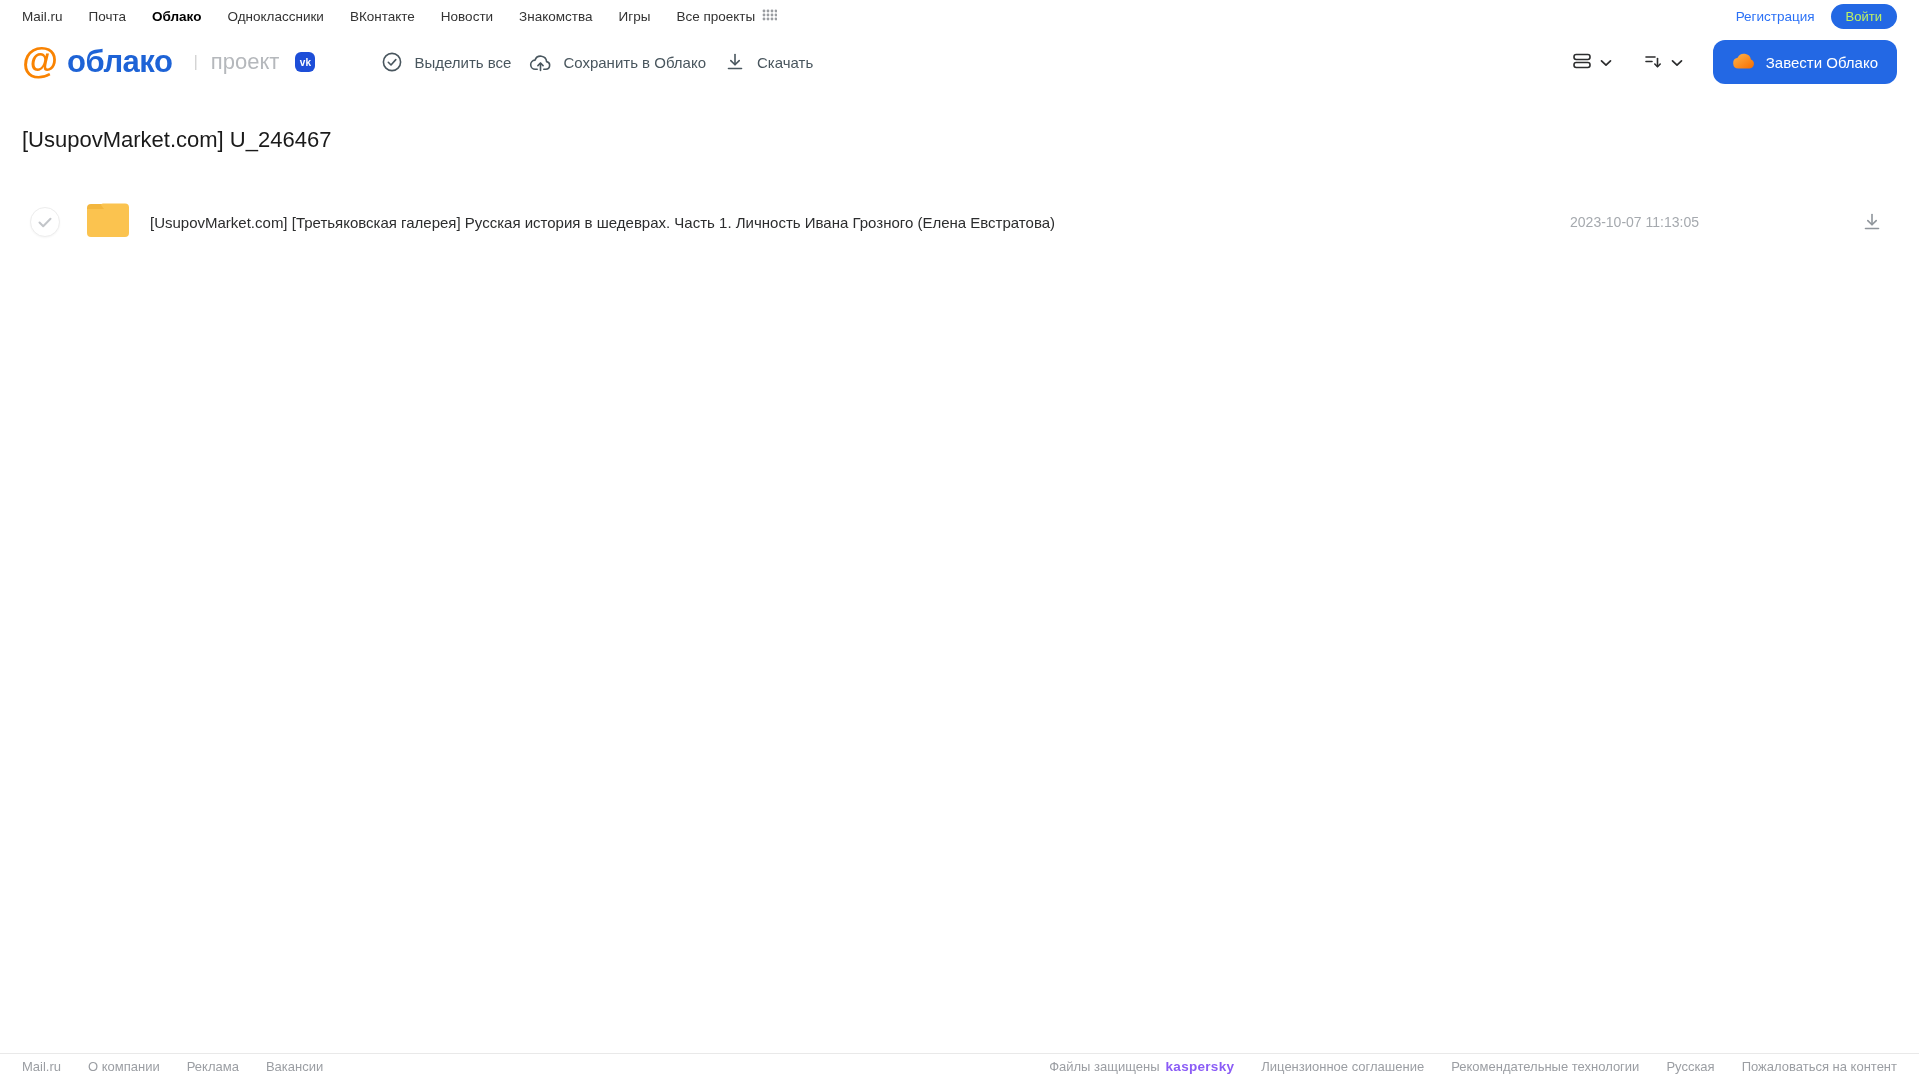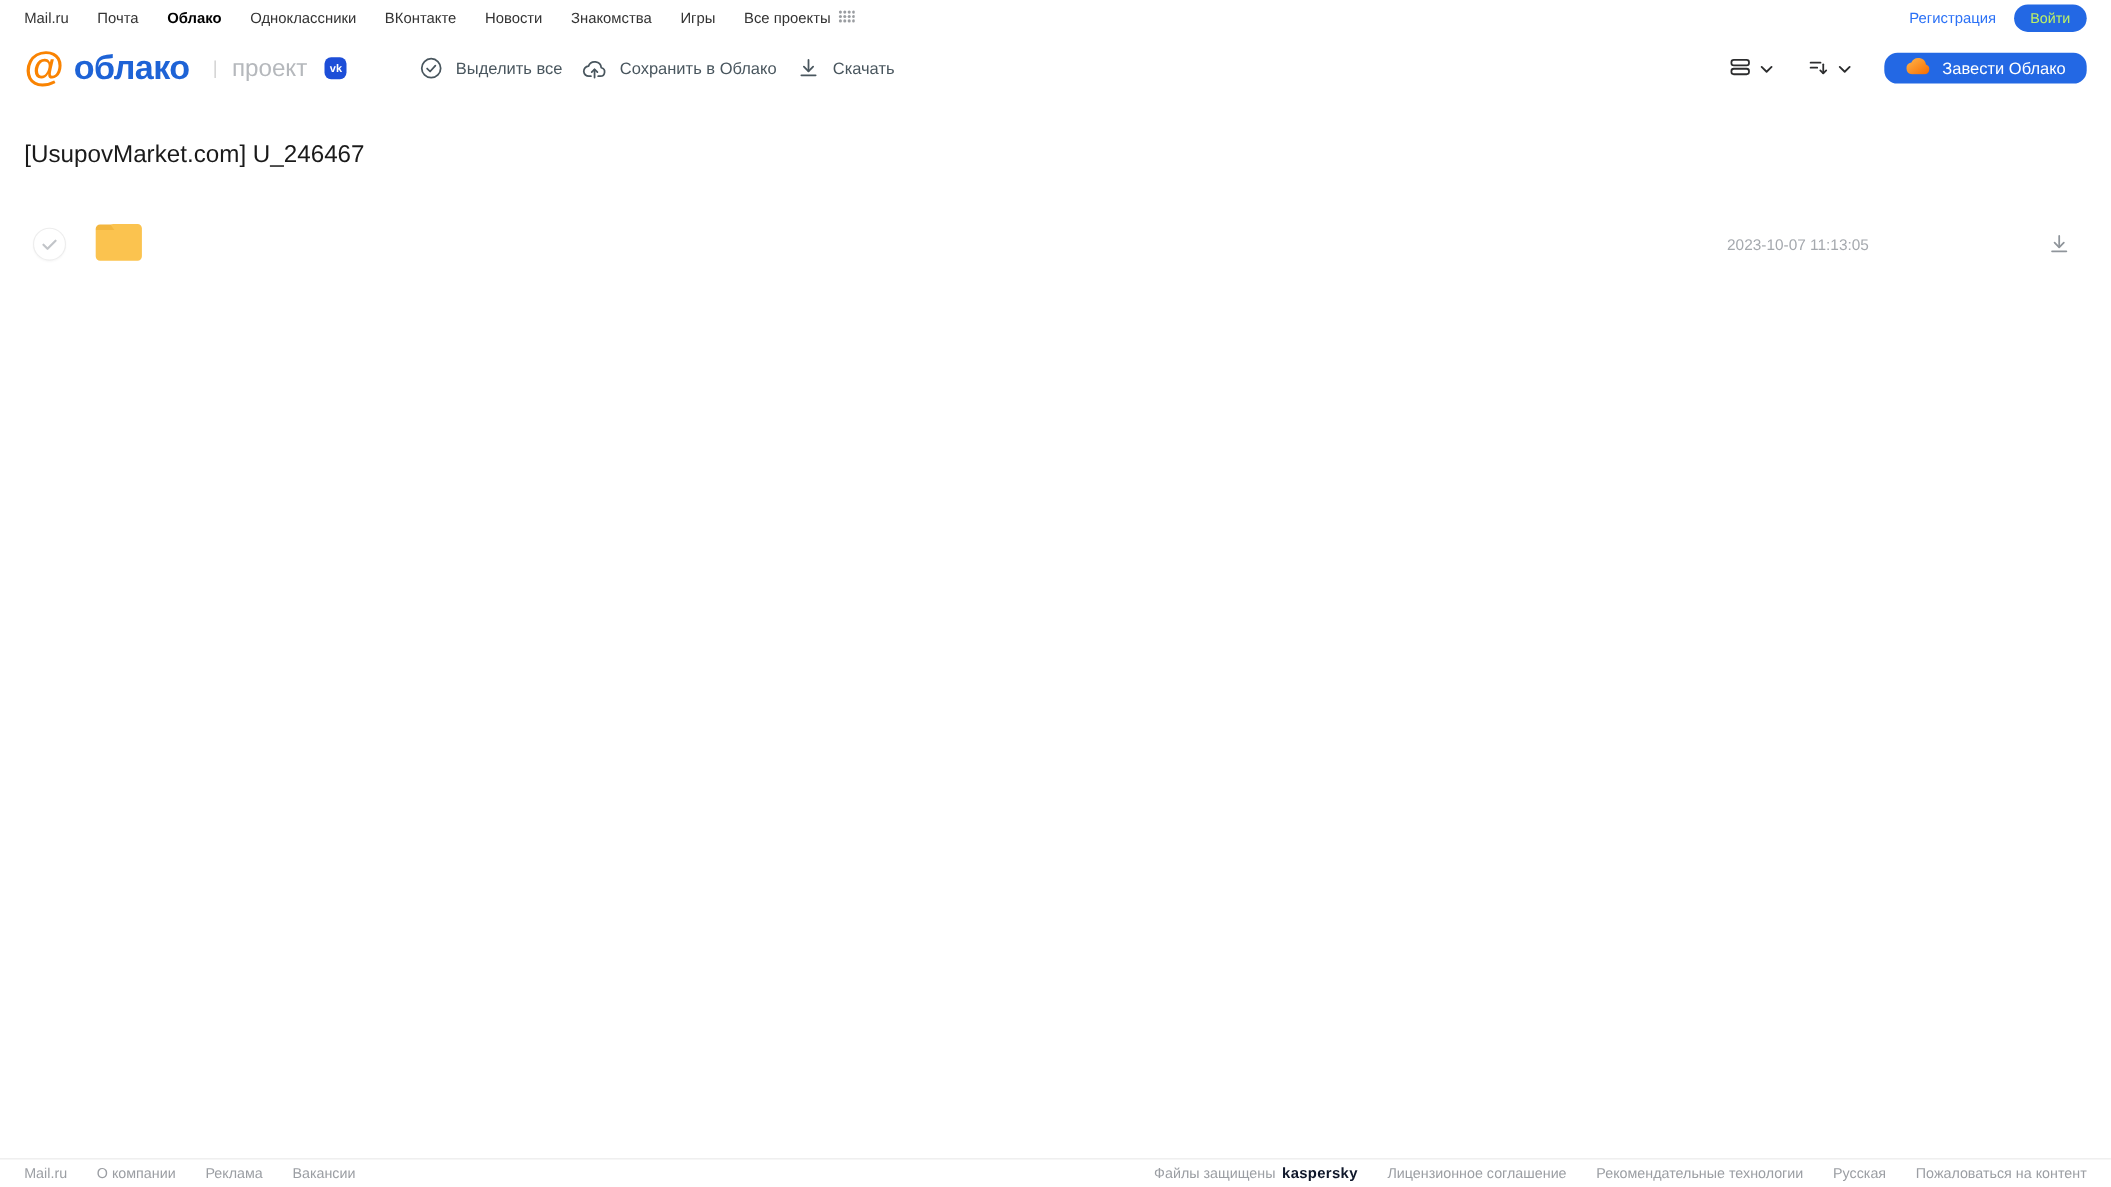--- a/index.html
+++ b/index.html
@@ -40,21 +40,21 @@
   .tool-btn {
     display:flex; align-items:center; gap:11px; background:none; border:none;
     font-family:inherit; font-size:15px; color:#49565e; cursor:pointer; padding:0;
   }
   .tool-btn svg { display:block; }
 
   .header-right { margin-left:auto; display:flex; align-items:center; gap:30px; }
   .icon-drop { display:flex; align-items:center; gap:7px; background:none; border:none; cursor:pointer; padding:0; }
   .get-cloud-btn {
     display:flex; align-items:center; gap:11px; background:#2368e4; color:#fff;
-    border:none; border-radius:12px; height:28px; padding:0 19px;
+    border:none; border-radius:12px; height:44px; padding:0 19px;
     font-family:inherit; font-size:15px; cursor:pointer;
   }
 
   
   .page-title { margin:36px 0 0 22px; font-size:22px; font-weight:400; color:#1a1a1a; }
 
   .file-list { margin-top:42px; }
   .file-row { display:flex; align-items:center; height:54px; padding:0 36px 0 30px; }
   .row-check {
     width:30px; height:30px; border-radius:50%; border:1px solid #ededed; background:#fff;
@@ -67,21 +67,21 @@
   .row-download { background:none; border:none; padding:0; cursor:pointer; display:flex; }
 
   
   .footer {
     position:absolute; left:0; right:0; bottom:0; height:26px; background:#fff;
     border-top:1px solid #e9e9e9; display:flex; align-items:center;
     justify-content:space-between; padding:0 22px; font-size:13px; color:#9b9ea3;
   }
   .footer-left, .footer-right { display:flex; align-items:center; gap:27px; }
   .kaspersky-item { display:flex; align-items:flex-end; gap:6px; }
-  .kaspersky-logo { color:#0f172a; font-weight:700; letter-spacing:0.3px; font-size:13.5px; }
+  .kaspersky-logo { color:#8b5cf6; font-weight:700; letter-spacing:0.3px; font-size:13.5px; }
 </style>
 </head>
 <body>
 
 <nav class="topnav">
   <a>Mail.ru</a>
   <a>Почта</a>
   <a class="current">Облако</a>
   <a>Одноклассники</a>
   <a>ВКонтакте</a>
@@ -214,20 +214,21 @@
       <svg width="14" height="11" viewBox="0 0 14 11" fill="none" stroke="#c2c5c9" stroke-width="2" stroke-linecap="round" stroke-linejoin="round">
         <polyline points="1.5,5.5 5.2,9.2 12.5,1.8"></polyline>
       </svg>
     </span>
     <span class="folder-icon">
       <svg width="46" height="38" viewBox="0 0 46 38">
         <path fill="#f3b63e" d="M2 7 a4 4 0 0 1 4-4 h11 l5 5 H2 Z"></path>
         <path fill="#fbc34f" d="M2 8 h17 l-3.2-4.2 a3 3 0 0 1 2.4-1.2 H40 a4 4 0 0 1 4 4 V32 a4 4 0 0 1-4 4 H6 a4 4 0 0 1-4-4 Z"></path>
       </svg>
     </span>
+    <a class="file-name">[UsupovMarket.com] [Третьяковская галерея] Русская история в шедеврах. Часть 1. Личность Ивана Грозного (Елена Евстратова)</a>
     <span class="file-date">2023-10-07 11:13:05</span>
     <button class="row-download">
       <svg width="22" height="22" viewBox="0 0 22 22" fill="none" stroke="#8f959b" stroke-width="1.6" stroke-linecap="round" stroke-linejoin="round">
         <path d="M11 3.5 V13.5"></path>
         <path d="M6.8 9.6 L11 13.8 L15.2 9.6"></path>
         <path d="M4.5 17.5 H17.5"></path>
       </svg>
     </button>
   </div>
 </div>

